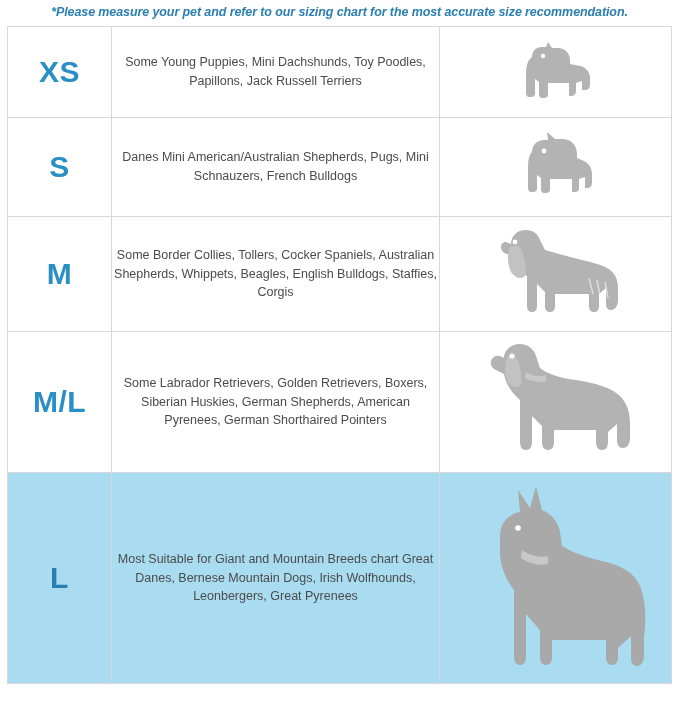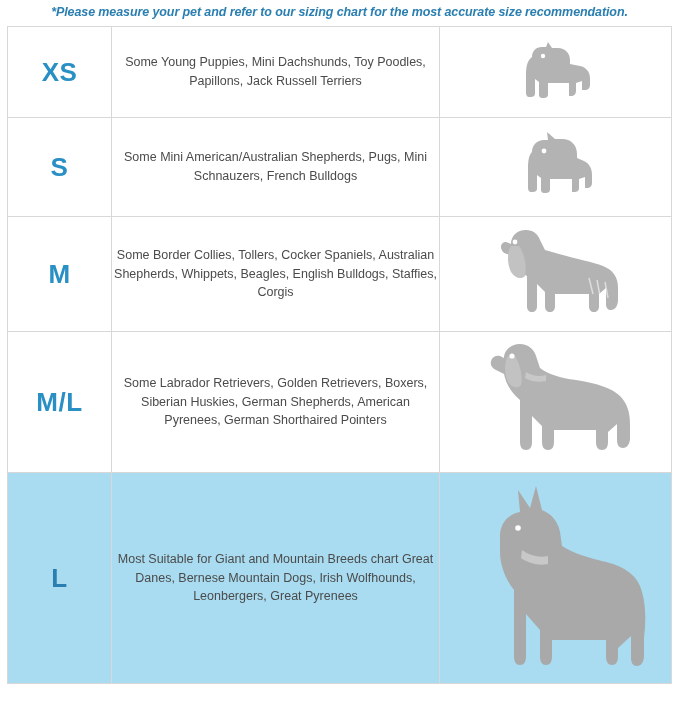--- a/index.html
+++ b/index.html
@@ -42,21 +42,21 @@
     padding: 0;
   }
   .col-size { width: 104px; }
   .col-desc { width: 328px; }
   .col-img  { width: 232px; }
 
   .size-cell {
     text-align: center;
     color: #2a8fc4;
     font-weight: bold;
-    font-size: 26px;
+    font-size: 30px;
     letter-spacing: 0.5px;
   }
   .desc-cell {
     text-align: center;
     font-size: 12.5px;
     color: #4b4b4b;
     line-height: 1.5;
     padding: 6px 14px;
   }
   .img-cell {
@@ -98,21 +98,21 @@
             <g class="dog">
               <path d="M22 18 C22 12 26 8 32 8 L36 8 L38 3 L42 9 L48 9 C55 9 60 14 60 21 L60 25 L70 27 C76 28 80 33 80 39 L80 46 C80 49 78 51 75 51 L72 51 L72 42 L66 44 L66 52 C66 55 64 57 61 57 L59 57 L59 44 L38 44 L38 56 C38 58 36 59 34 59 L32 59 C30 59 29 57 29 56 L29 43 L25 40 L25 55 C25 57 23 58 21 58 L19 58 C17 58 16 56 16 54 L16 35 C16 26 18 21 22 18 Z"></path>
               <circle cx="33" cy="17" r="2.2" fill="#ffffff"></circle>
             </g>
           </svg>
         </td>
       </tr>
 
       <tr>
         <td class="size-cell" style="height:98px">S</td>
-        <td class="desc-cell">Some Mini American/Australian Shepherds, Pugs, Mini Schnauzers, French Bulldogs</td>
+        <td class="desc-cell">Danes Mini American/Australian Shepherds, Pugs, Mini Schnauzers, French Bulldogs</td>
         <td class="img-cell">
           <svg width="100" height="78" viewBox="0 0 100 78">
             <g class="dog">
               <path d="M26 24 C26 17 31 12 38 12 L42 12 L41 4 L49 11 L56 11 C65 11 71 17 71 26 L71 30 L78 33 C84 36 86 41 86 47 L86 55 C86 58 84 60 81 60 L79 60 L79 49 L73 51 L73 60 C73 63 71 64 68 64 L66 64 L66 51 L44 51 L44 62 C44 64 42 65 40 65 L38 65 C36 65 35 63 35 62 L35 50 L31 47 L31 61 C31 63 29 64 27 64 L25 64 C23 64 22 62 22 60 L22 41 C22 32 23 27 26 24 Z"></path>
               <circle cx="38" cy="23" r="2.4" fill="#ffffff"></circle>
             </g>
           </svg>
         </td>
       </tr>
 

